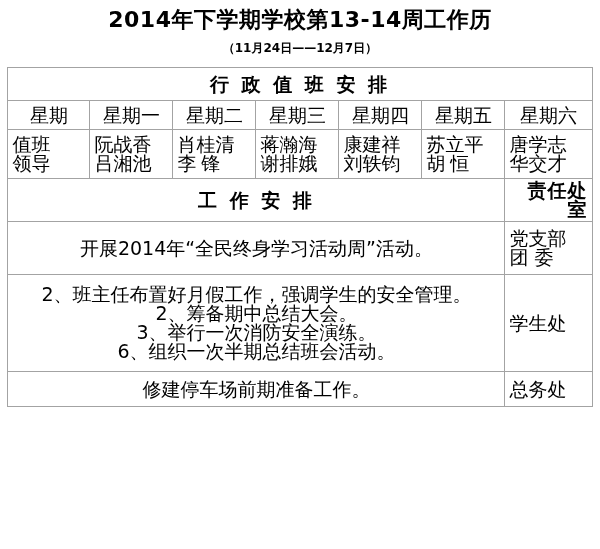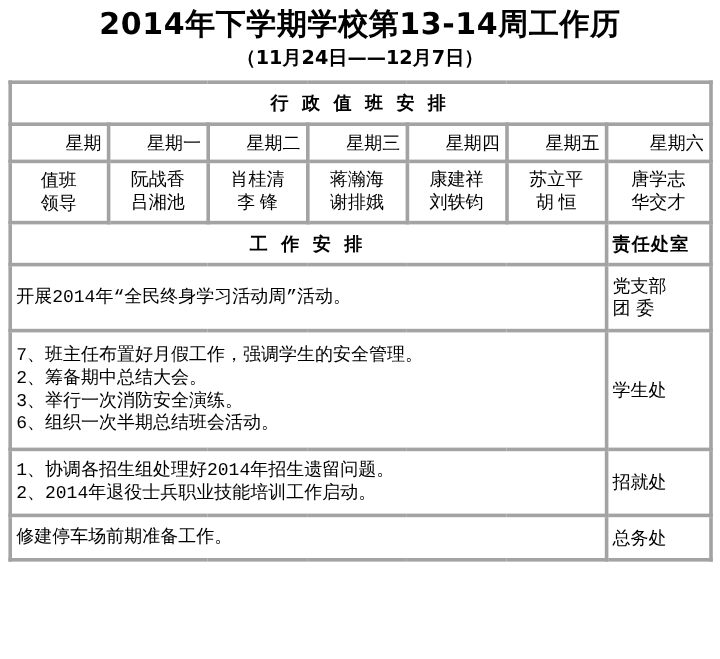--- a/index.html
+++ b/index.html
@@ -18,76 +18,75 @@
     width: 600px;
     height: 549px;
     box-sizing: border-box;
     position: relative;
   }
   .title-block {
     text-align: center;
     padding-top: 7px;
   }
   .doc-title {
-    font-size: 25px;
+    font-size: 22px;
     font-weight: bold;
     letter-spacing: 0.5px;
     line-height: 26px;
   }
   .doc-subtitle {
-    font-size: 16px;
+    font-size: 12px;
     font-weight: bold;
     line-height: 26px;
     padding-top: 2px;
   }
   table.sched {
     border-collapse: collapse;
     width: 584px;
     margin: 6px auto 0 auto;
     table-layout: fixed;
   }
   table.sched td {
-    border: 3px solid #a3a3a3;
+    border: 1px solid #a3a3a3;
     padding: 2px 4px;
     vertical-align: middle;
-    font-size: 15px;
+    font-size: 19px;
     line-height: 19px;
   }
   .band {
     text-align: center;
     font-weight: bold;
     font-size: 16px;
     letter-spacing: 3px;
     height: 28px;
   }
   .band-sm {
-    text-align: left;
+    text-align: right;
     font-weight: bold;
     font-size: 14.5px;
     letter-spacing: 1px;
   }
   .hdr-row td {
     height: 24px;
-    text-align: right;
+    text-align: center;
     font-size: 14px;
   }
   .duty-row td {
     height: 44px;
-    text-align: center;
+    text-align: left;
     font-size: 14px;
   }
   .two-line {
     line-height: 21px;
   }
   .task-cell {
     font-size: 14px;
     line-height: 22px;
     padding-left: 6px;
-    text-align: left;
-    font-family: Liberation Mono, monospace;
+    text-align: center;
   }
   .dept-cell {
     text-align: left;
     font-size: 14px;
     line-height: 21px;
   }
   .nm { white-space: nowrap; font-family: Liberation Serif, serif; }
 </style>
 </head>
 <body>
@@ -167,40 +166,31 @@
       </td>
       <td class="dept-cell">
         <div>党支部</div>
         <div>团  委</div>
       </td>
     </tr>
 
 
     <tr>
       <td class="task-cell" colspan="6" style="height:92px">
-        <div>7、班主任布置好月假工作，强调学生的安全管理。</div>
+        <div>2、班主任布置好月假工作，强调学生的安全管理。</div>
         <div>2、筹备期中总结大会。</div>
         <div>3、举行一次消防安全演练。</div>
         <div>6、组织一次半期总结班会活动。</div>
       </td>
       <td class="dept-cell">
         <div>学生处</div>
       </td>
     </tr>
 
 
-    <tr>
-      <td class="task-cell" colspan="6" style="height:48px">
-        <div>1、协调各招生组处理好2014年招生遗留问题。</div>
-        <div>2、2014年退役士兵职业技能培训工作启动。</div>
-      </td>
-      <td class="dept-cell">
-        <div>招就处</div>
-      </td>
-    </tr>
 
     <tr>
       <td class="task-cell" colspan="6" style="height:30px">
         <div>修建停车场前期准备工作。</div>
       </td>
       <td class="dept-cell">
         <div>总务处</div>
       </td>
     </tr>
 

